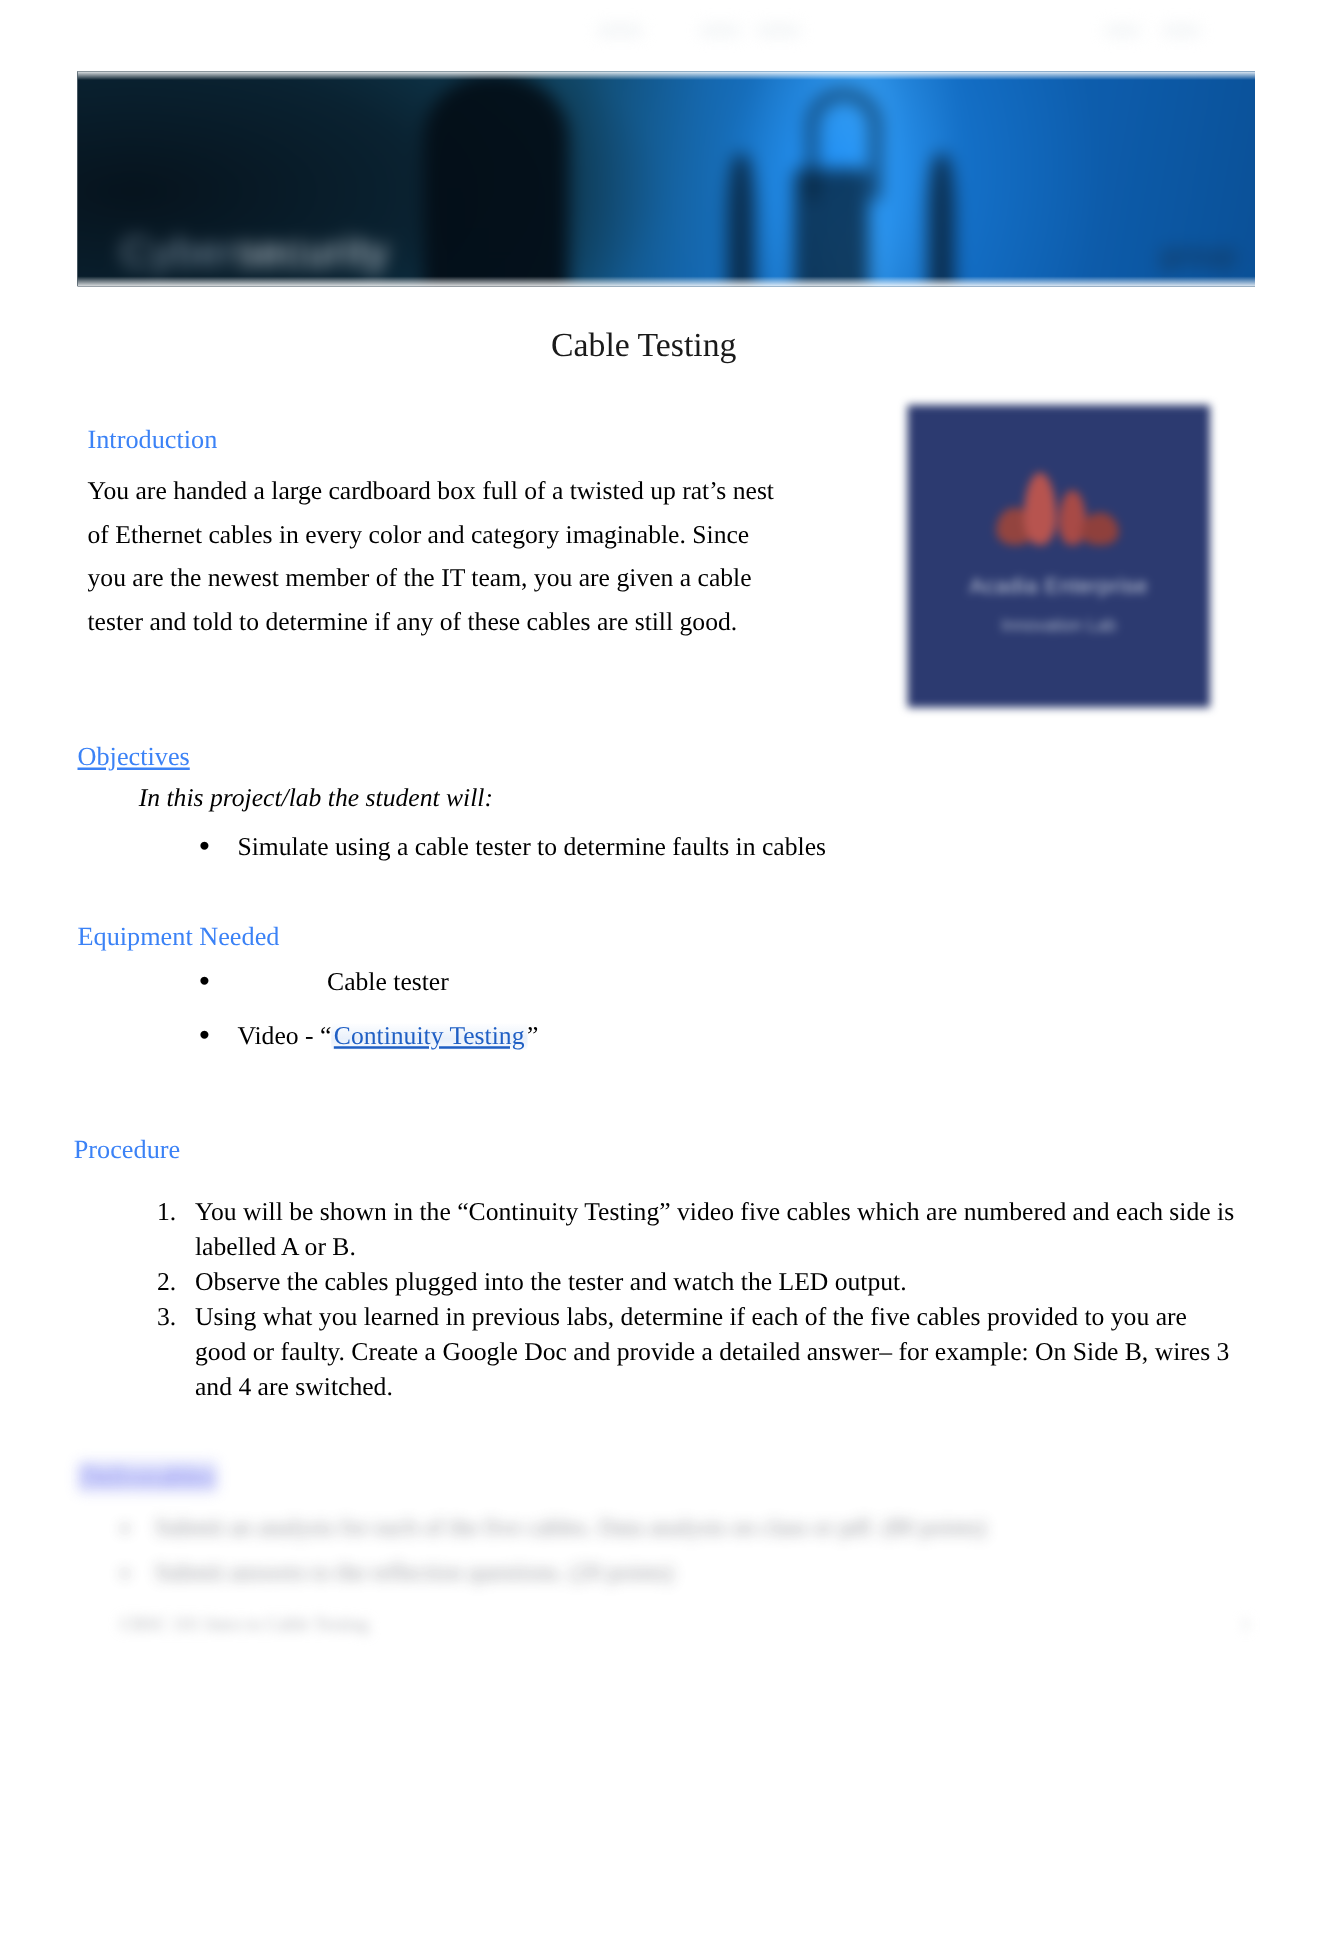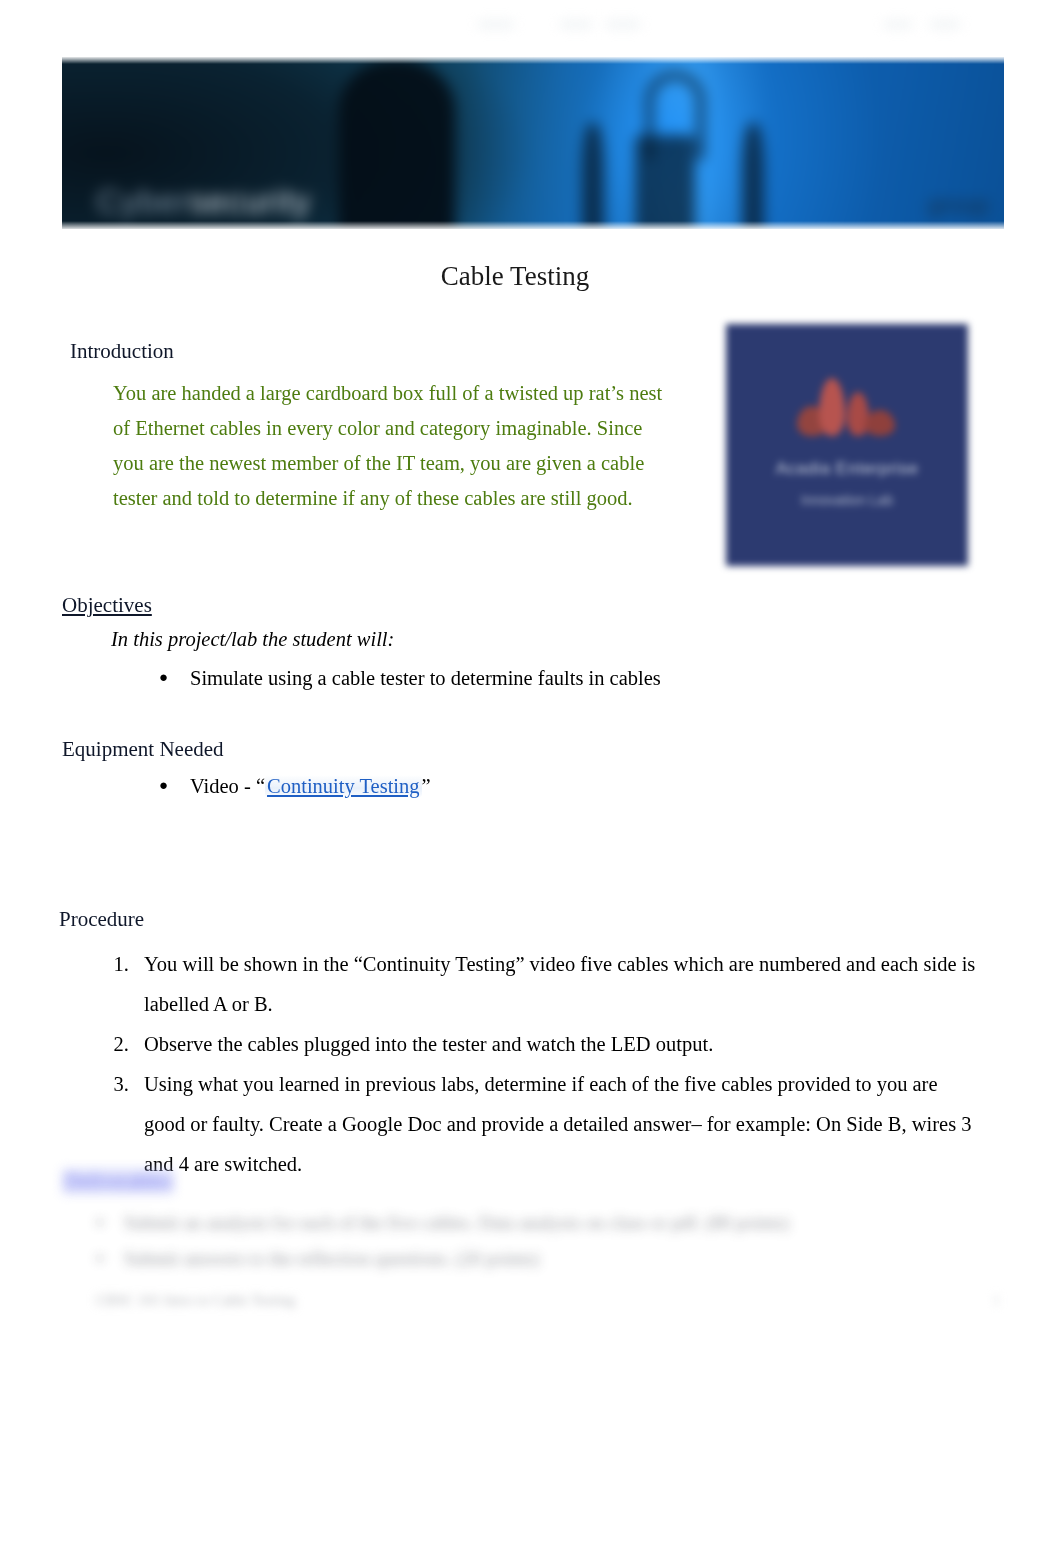--- a/index.html
+++ b/index.html
@@ -129,29 +129,28 @@
     left: 0; top: 261px;
     width: 1030px;
     text-align: center;
     font-size: 27px;
     color: #1a1a1a;
   }
 
   
   .h-blue {
     position: absolute;
-    color: #0f172a;
+    color: #3b82f6;
     font-size: 21px;
   }
   .para {
     position: absolute;
     font-size: 20.5px;
     line-height: 35px;
-    color: #4d7c0f;
-    margin-left: 43px;
+    color: #000000;
   }
   .intro-head { left: 70px; top: 339px; }
   .intro-body { left: 70px; top: 376px; width: 560px; }
 
   .obj-head { left: 62px; top: 593px; text-decoration: underline; }
   .obj-lead {
     position: absolute;
     left: 111px; top: 628px;
     font-size: 20.5px;
     font-style: italic;
@@ -187,24 +186,24 @@
     border-radius: 3px;
     padding: 0 2px;
   }
   .link.soft { filter: blur(.35px); }
 
   .proc-head { left: 59px; top: 907px; }
   .proc-list {
     position: absolute;
     left: 92px; top: 940px;
     width: 845px;
-    margin: 4px;
+    margin: 16px;
     padding: 0 0 0 38px;
     font-size: 20.5px;
-    line-height: 40px;
+    line-height: 28px;
   }
   .proc-list li { padding-left: 10px; }
 
   
   .blurred-block {
     position: absolute;
     left: 58px; top: 1163px;
     width: 930px; height: 130px;
     filter: blur(5.2px);
     opacity: .92;
@@ -331,20 +330,21 @@
 </div>
 
 <div class="h-blue obj-head">Objectives</div>
 <div class="obj-lead">In this project/lab the student will:</div>
 <ul class="list obj-list">
   <li>Simulate using a cable tester to determine faults in cables</li>
 </ul>
 
 <div class="h-blue equip-head">Equipment Needed</div>
 <ul class="list equip-list">
+  <li><span>Cable tester</span></li>
   <li><span>Video - “</span><a class="link soft" href="#">Continuity Testing</a><span>”</span></li>
 </ul>
 
 <div class="h-blue proc-head">Procedure</div>
 <ol class="proc-list">
   <li>You will be shown in the “Continuity Testing” video five cables which are numbered and each side is labelled A or B.</li>
   <li>Observe the cables plugged into the tester and watch the LED output.</li>
   <li>Using what you learned in previous labs, determine if each of the five cables provided to you are good or faulty. Create a Google Doc and provide a detailed answer– for example: On Side B, wires 3 and 4 are switched.</li>
 </ol>
 

